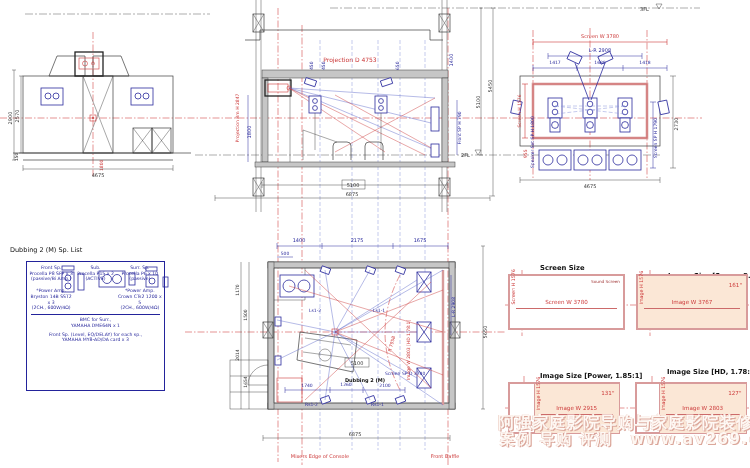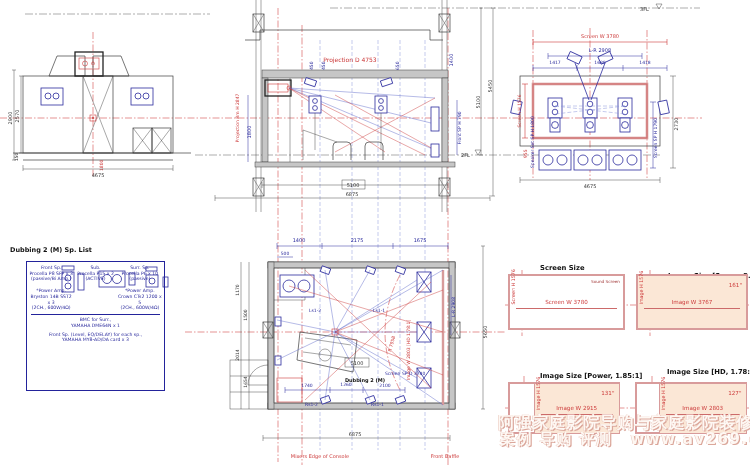--- a/index.html
+++ b/index.html
@@ -22,21 +22,21 @@
   .gray{fill:#c6c6c6;stroke:#3c3c3c;stroke-width:.5}
   .pink{stroke:#d89b9b;fill:none;stroke-width:2.6}
   text{font-family:"DejaVu Sans",sans-serif;}
   .tk{fill:#333;font-size:6px}
   .tb{fill:#2b2b9d;font-size:6px}
   .tr{fill:#cc3a3a;font-size:6px}
   .t5{font-size:5px}
   .t45{font-size:4.5px}
   .bold{font-weight:bold;fill:#111}
   
-  #splist-title{position:absolute;left:10px;top:246px;font-size:6.5px;font-weight:bold;color:#111;}
+  #splist-title{position:absolute;left:10px;top:246px;font-size:6.5px;font-weight:normal;color:#111;}
   #splist{position:absolute;left:26px;top:261px;width:137px;height:128px;border:1px solid #23239b;
           background:#fff;color:#2b2b9d;font-size:4.6px;line-height:1.25;}
   #splist .cols{display:flex;justify-content:space-between;padding:3px 2px 0 2px;text-align:center;}
   #splist .col{flex:1;}
   #splist .notes{border-top:1px solid #23239b;margin:3px 4px 0 4px;padding-top:2px;text-align:center;}
   #splist .notes2{margin-top:3px;text-align:center;}
   
   .ptitle{position:absolute;font-size:6.8px;font-weight:bold;color:#111;white-space:nowrap;margin-left:32px;}
   .panel{position:absolute;border:2.6px solid #d89b9b;box-sizing:border-box;background:#fff;}
   .panel.peach{background:#fbe7d6;}

